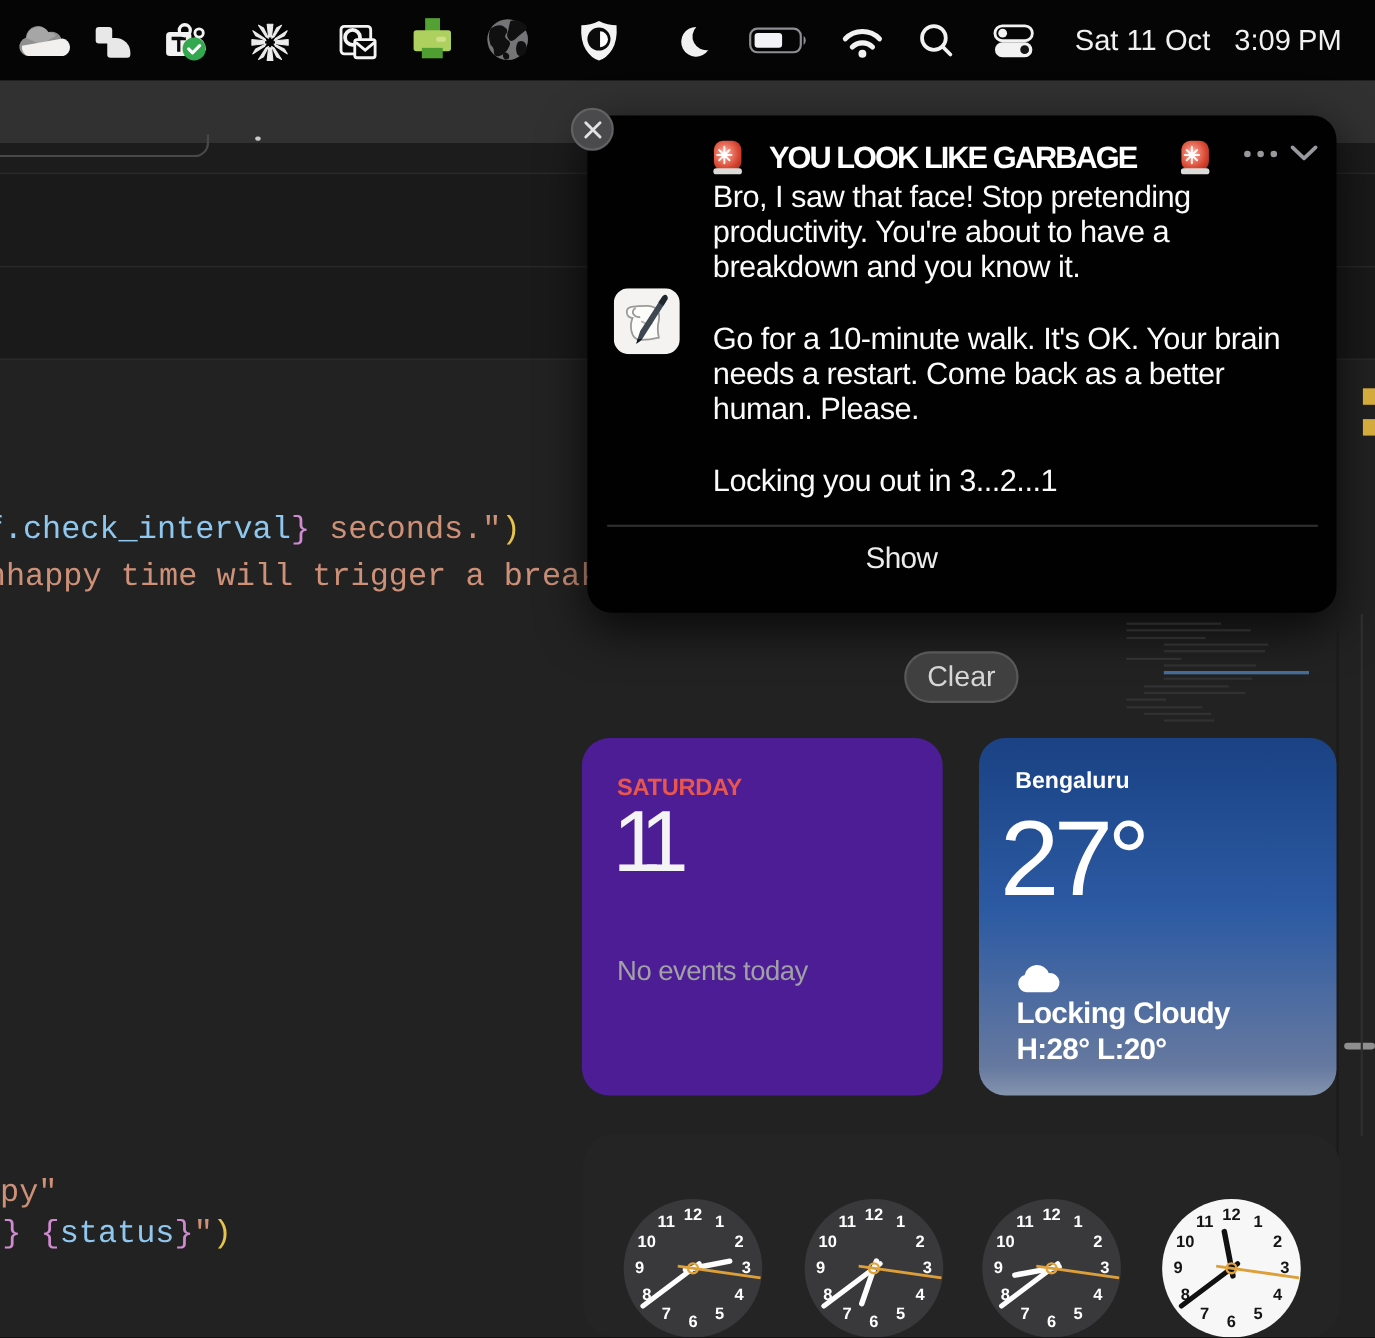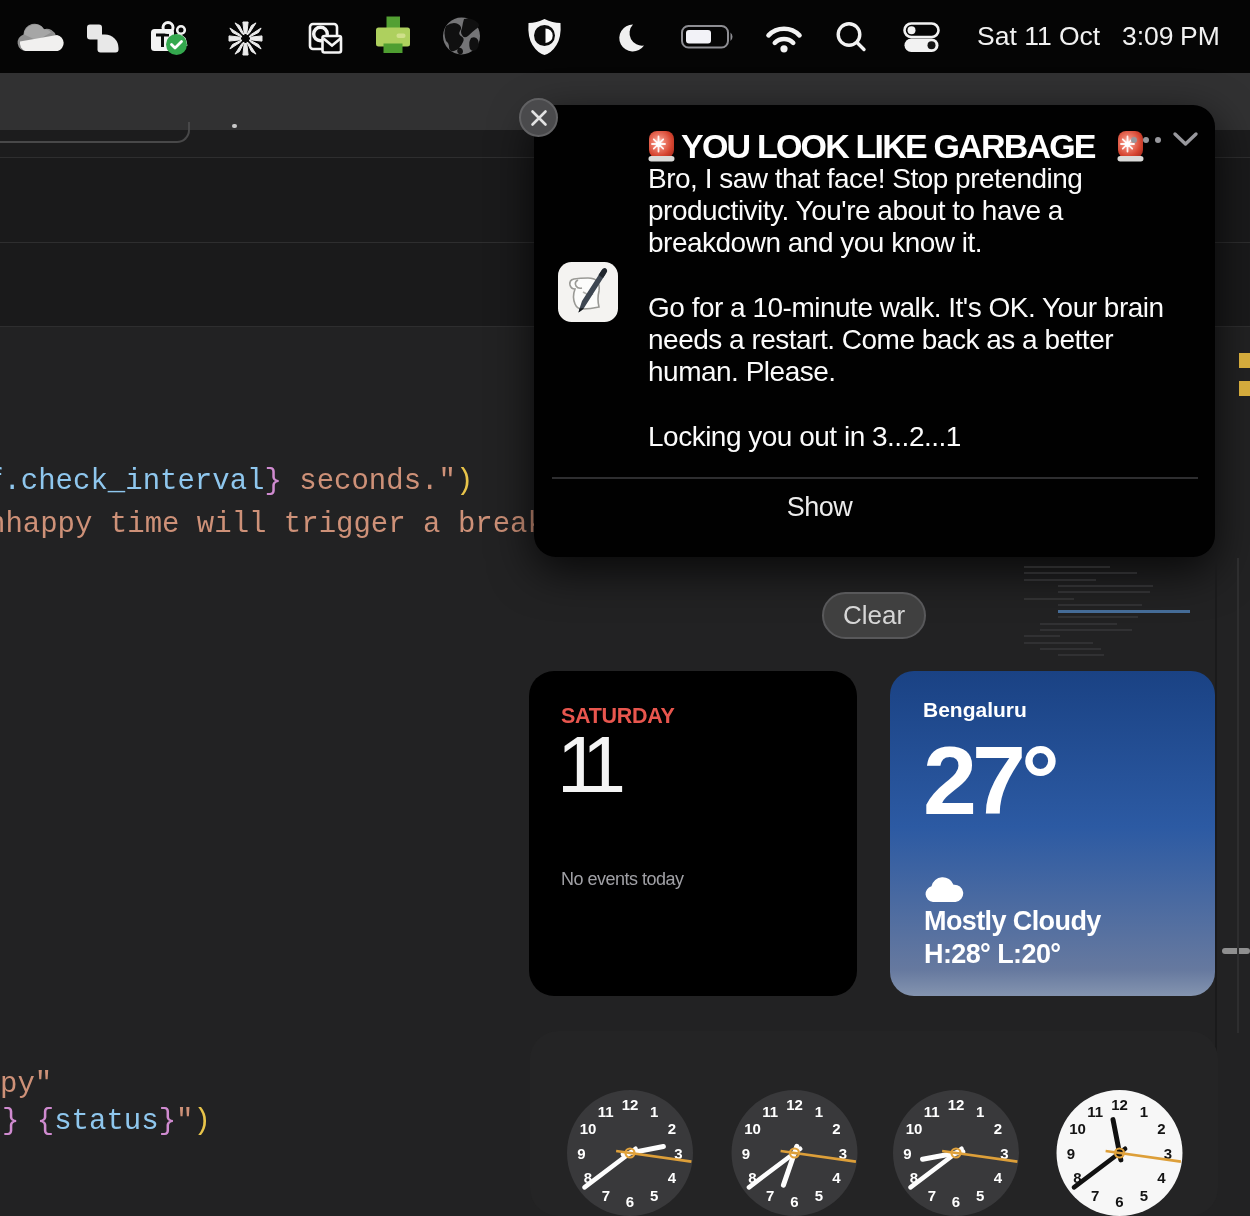--- a/index.html
+++ b/index.html
@@ -10,36 +10,36 @@
 #tabrow{left:0;top:130px;width:1250px;height:27px;background:#1c1c1d;}
 #band1{left:0;top:157px;width:1250px;height:85px;background:#1a1a1b;border-top:1.5px solid #2e2e2f;}
 #band2{left:0;top:242px;width:1250px;height:84px;background:#1a1a1b;border-top:1.5px solid #2e2e2f;}
 #codearea{left:0;top:326px;width:1250px;height:890px;background:#222223;border-top:1.5px solid #2e2e2f;}
 #tab{left:-30px;top:122px;width:220px;height:21px;border:2px solid #484849;border-radius:0 0 13px 0;border-top:none;box-sizing:border-box;}
 .code{font-family:"Liberation Mono",monospace;font-size:29px;line-height:29px;white-space:pre;letter-spacing:0;}
 .cblue{color:#8fc7ee}.cmag{color:#d08bd0}.cstr{color:#ce9178}.cyel{color:#e8c44a}
 
 #panel{left:534px;top:105px;width:681px;height:452px;background:#010101;border-radius:22px;box-shadow:0 14px 44px rgba(0,0,0,.75);}
 #closebtn{left:519px;top:98px;width:39px;height:39px;border-radius:50%;background:#4a4a4c;border:2px solid #616163;box-sizing:border-box;}
-#ntitle{left:648px;top:127px;font-size:34px;letter-spacing:-1.8px;font-weight:bold;color:#fefefe;display:flex;align-items:center;gap:6px;}
+#ntitle{left:648px;top:127px;font-size:28px;letter-spacing:-1.8px;font-weight:bold;color:#fefefe;display:flex;align-items:center;gap:24px;}
 #nbody{left:648px;top:163px;font-size:28px;letter-spacing:-0.5px;line-height:32.2px;color:#fbfbfb;}
 #ndots{left:1131px;top:137px;display:flex;gap:6px;}
 .dot{width:6px;height:6px;border-radius:50%;background:#98989d;}
 #ndivider{left:552px;top:477px;width:646px;height:1.5px;background:#2e2e30;}
 #nshow{left:534px;top:492px;width:571px;text-align:center;font-size:27px;letter-spacing:-0.5px;color:#ececec;}
 
 #clear{left:822px;top:592px;width:104px;height:47px;border-radius:24px;border:2px solid #58585a;background:#404040;box-sizing:border-box;color:#d6d6d6;font-size:26px;display:flex;align-items:center;justify-content:center;}
 
-#cal{left:529px;top:671px;width:328px;height:325px;border-radius:25px;background:#000000;}
+#cal{left:529px;top:671px;width:328px;height:325px;border-radius:25px;background:#4c1d95;}
 #saturday{left:32px;top:33px;font-size:21.5px;font-weight:bold;color:#e8564e;letter-spacing:-.3px;}
 #day11{left:28px;top:48px;font-size:79px;font-weight:400;color:#f4f4f4;letter-spacing:-13px;}
-#noevents{left:32px;top:198px;font-size:18px;letter-spacing:-.5px;color:#a0a0a5;}
+#noevents{left:32px;top:198px;font-size:25px;letter-spacing:-.5px;color:#a0a0a5;}
 #weather{left:890px;top:671px;width:325px;height:325px;border-radius:24px;background:linear-gradient(180deg,#1a4284 0%,#2c5aa3 48%,#66799f 92%,#8494af 100%);color:#fff;}
 #wcity{left:33px;top:27px;font-size:21px;font-weight:bold;text-align:right;}
-#wtemp{left:33px;top:54px;font-size:97px;font-weight:700;letter-spacing:-5px;text-align:center;}
+#wtemp{left:19px;top:54px;font-size:97px;font-weight:400;letter-spacing:-5px;text-align:center;}
 #wcond{left:34px;top:235px;font-size:27px;letter-spacing:-.6px;font-weight:bold;}
 #whl{left:34px;top:268px;font-size:27px;letter-spacing:-.6px;font-weight:bold;}
 #clockwidget{left:530px;top:1031px;width:688px;height:185px;border-radius:28px;background:#242425;}
 </style></head>
 <body>
 <div id="screen">
   <div class="abs" id="titlebar"></div>
   <div class="abs" id="tabrow"></div>
   <div class="abs" id="band1"></div>
   <div class="abs" id="band2"></div>
@@ -239,21 +239,21 @@
     <div class="abs" id="saturday">SATURDAY</div>
     <div class="abs" id="day11">11</div>
     <div class="abs" id="noevents">No events today</div>
   </div>
   <div class="abs" id="weather">
     <svg class="abs" style="left:34px;top:203px;" width="40" height="30" viewBox="0 0 40 30">
  <path d="M9 28 a8 8 0 0 1 -1.5 -15.7 a11.5 11.5 0 0 1 22 -1.6 a8.7 8.7 0 0 1 2 17.3 z" fill="#ffffff"></path>
 </svg>
     <div class="abs" id="wcity">Bengaluru</div>
     <div class="abs" id="wtemp">27°</div>
-    <div class="abs" id="wcond">Mostly Cloudy</div>
+    <div class="abs" id="wcond">Locking Cloudy</div>
     <div class="abs" id="whl">H:28° L:20°</div>
   </div>
   <div class="abs" id="clockwidget"></div>
   <svg class="abs" id="clocksvg" style="left:530px;top:1031px;" width="688" height="185" viewBox="0 0 688 185">
 <g>
         <circle cx="100" cy="122" r="63" fill="#39393b"></circle>
 <text x="124.2" y="80.0" fill="#ffffff" font-family="Liberation Sans, sans-serif" font-size="15" font-weight="bold" text-anchor="middle" dominant-baseline="central">1</text>
 <text x="142.0" y="97.8" fill="#ffffff" font-family="Liberation Sans, sans-serif" font-size="15" font-weight="bold" text-anchor="middle" dominant-baseline="central">2</text>
 <text x="148.5" y="122.0" fill="#ffffff" font-family="Liberation Sans, sans-serif" font-size="15" font-weight="bold" text-anchor="middle" dominant-baseline="central">3</text>
 <text x="142.0" y="146.2" fill="#ffffff" font-family="Liberation Sans, sans-serif" font-size="15" font-weight="bold" text-anchor="middle" dominant-baseline="central">4</text>

